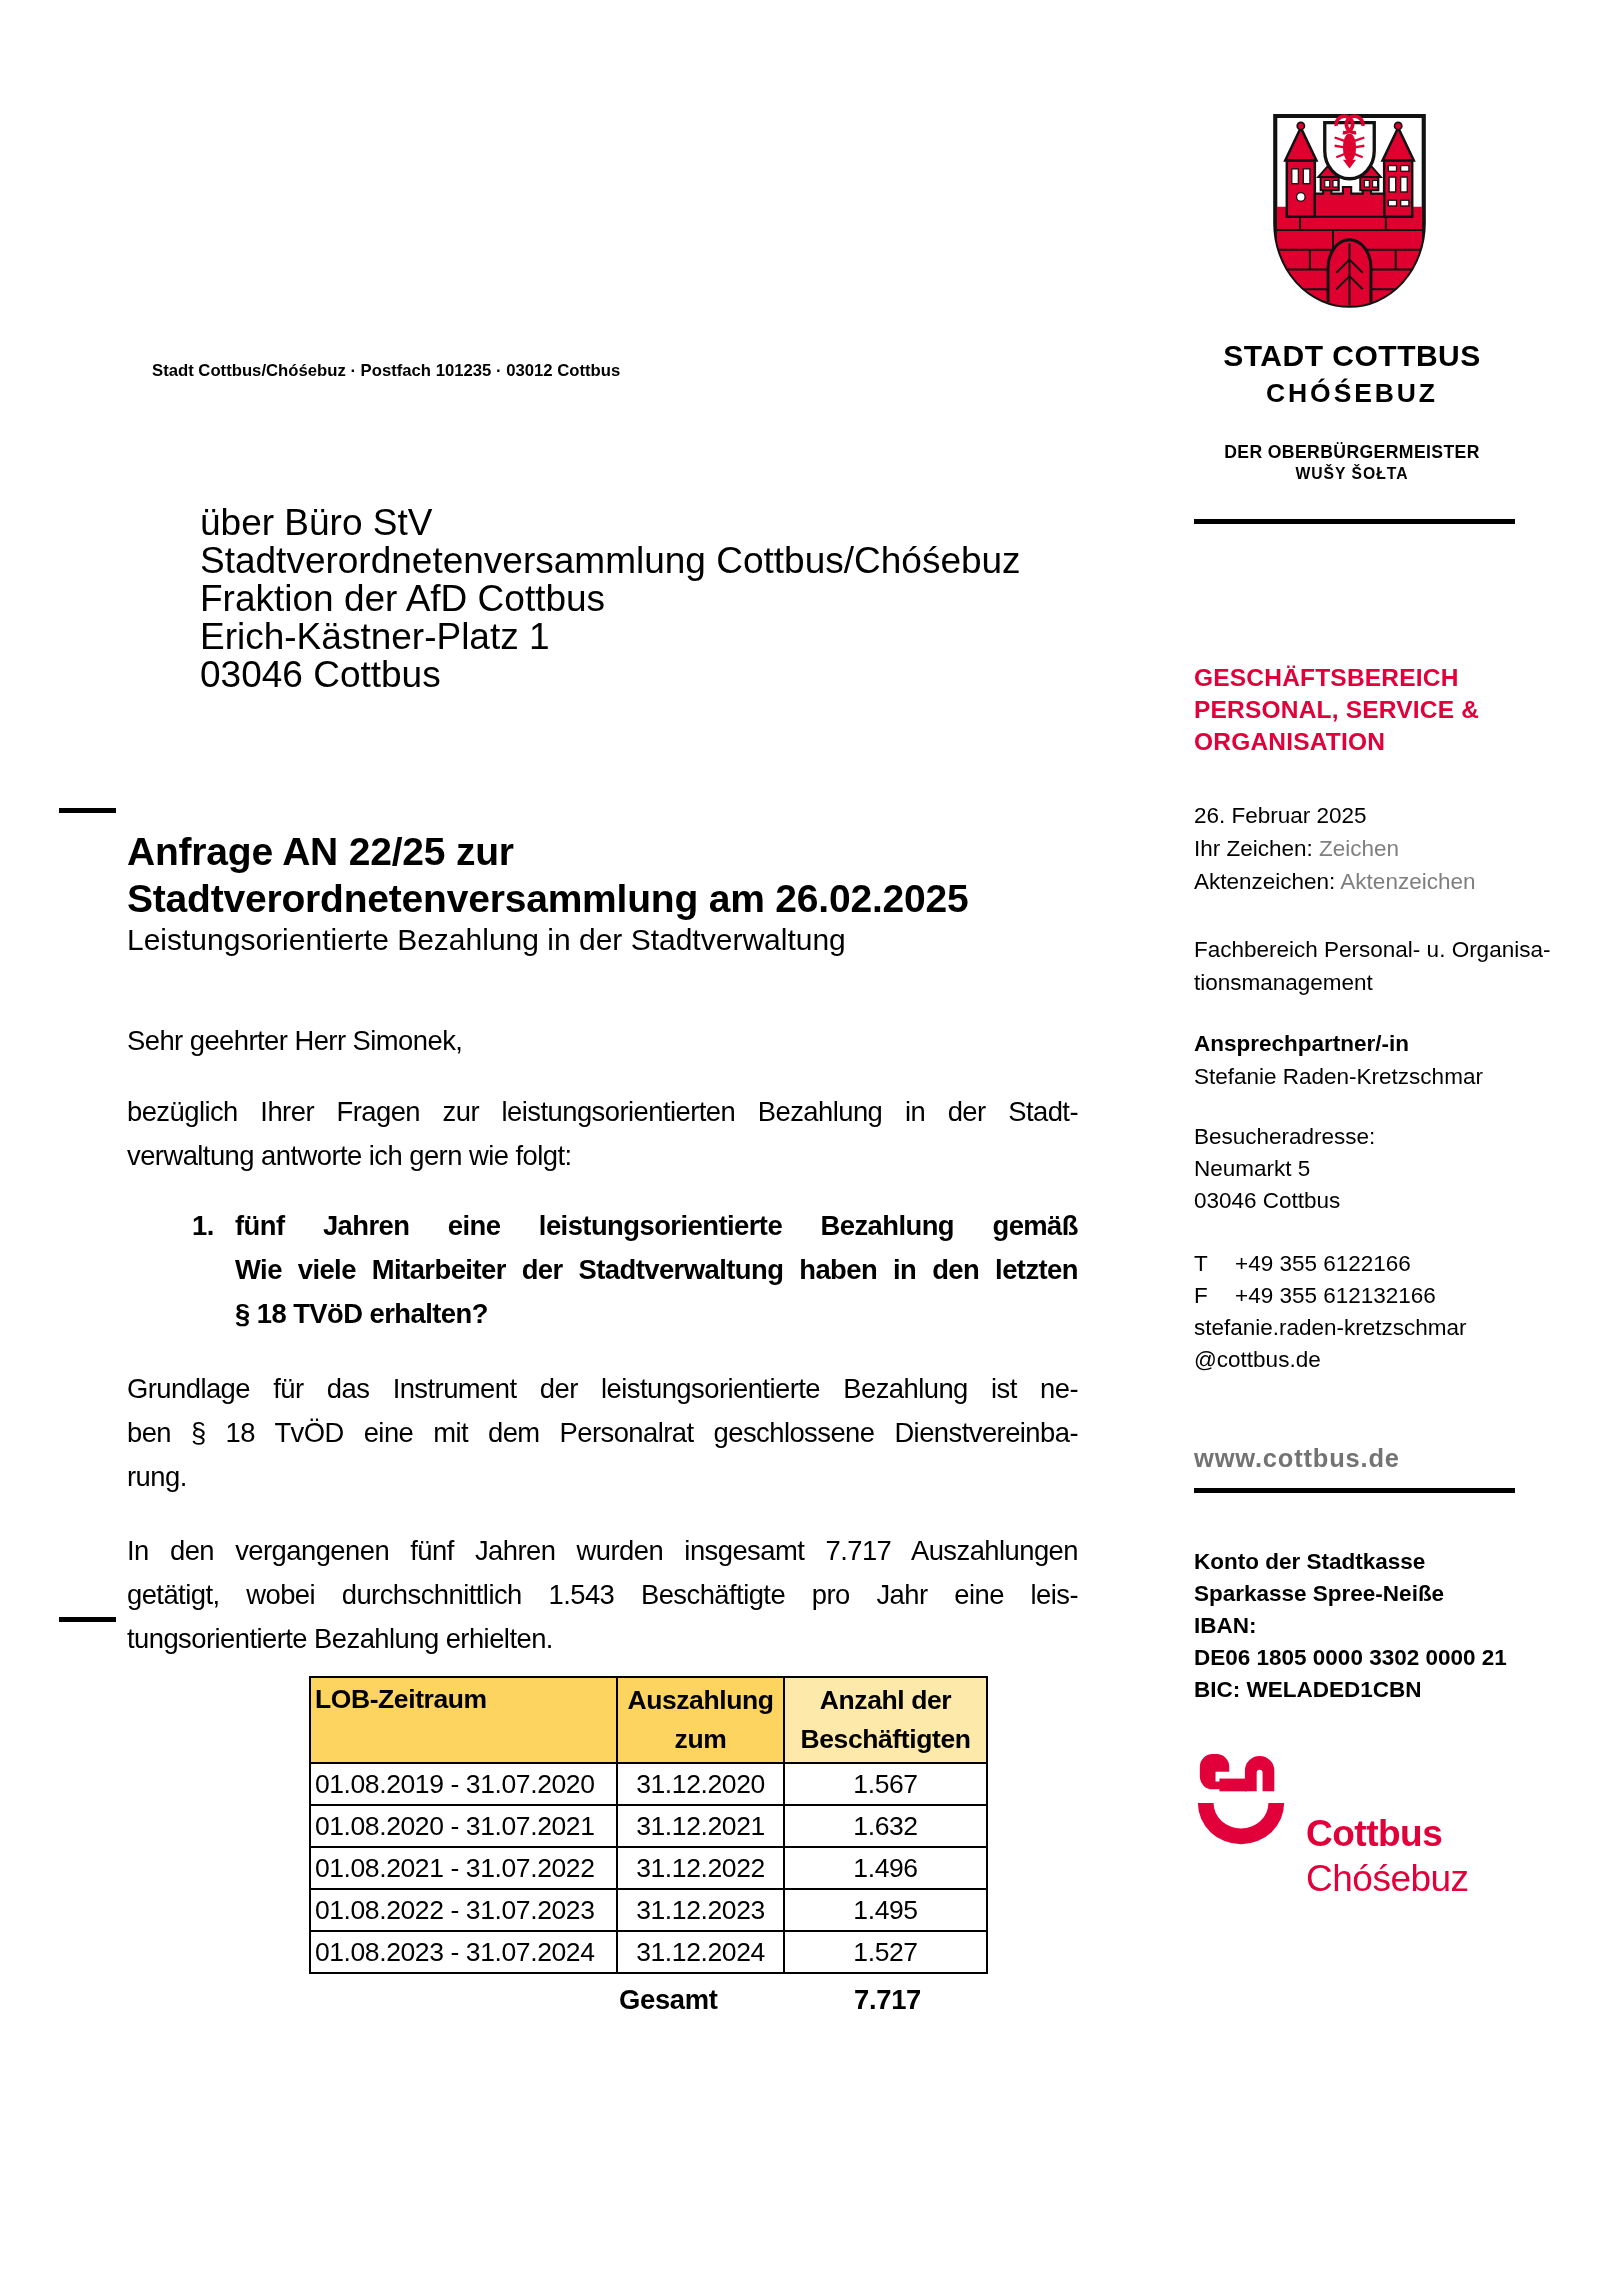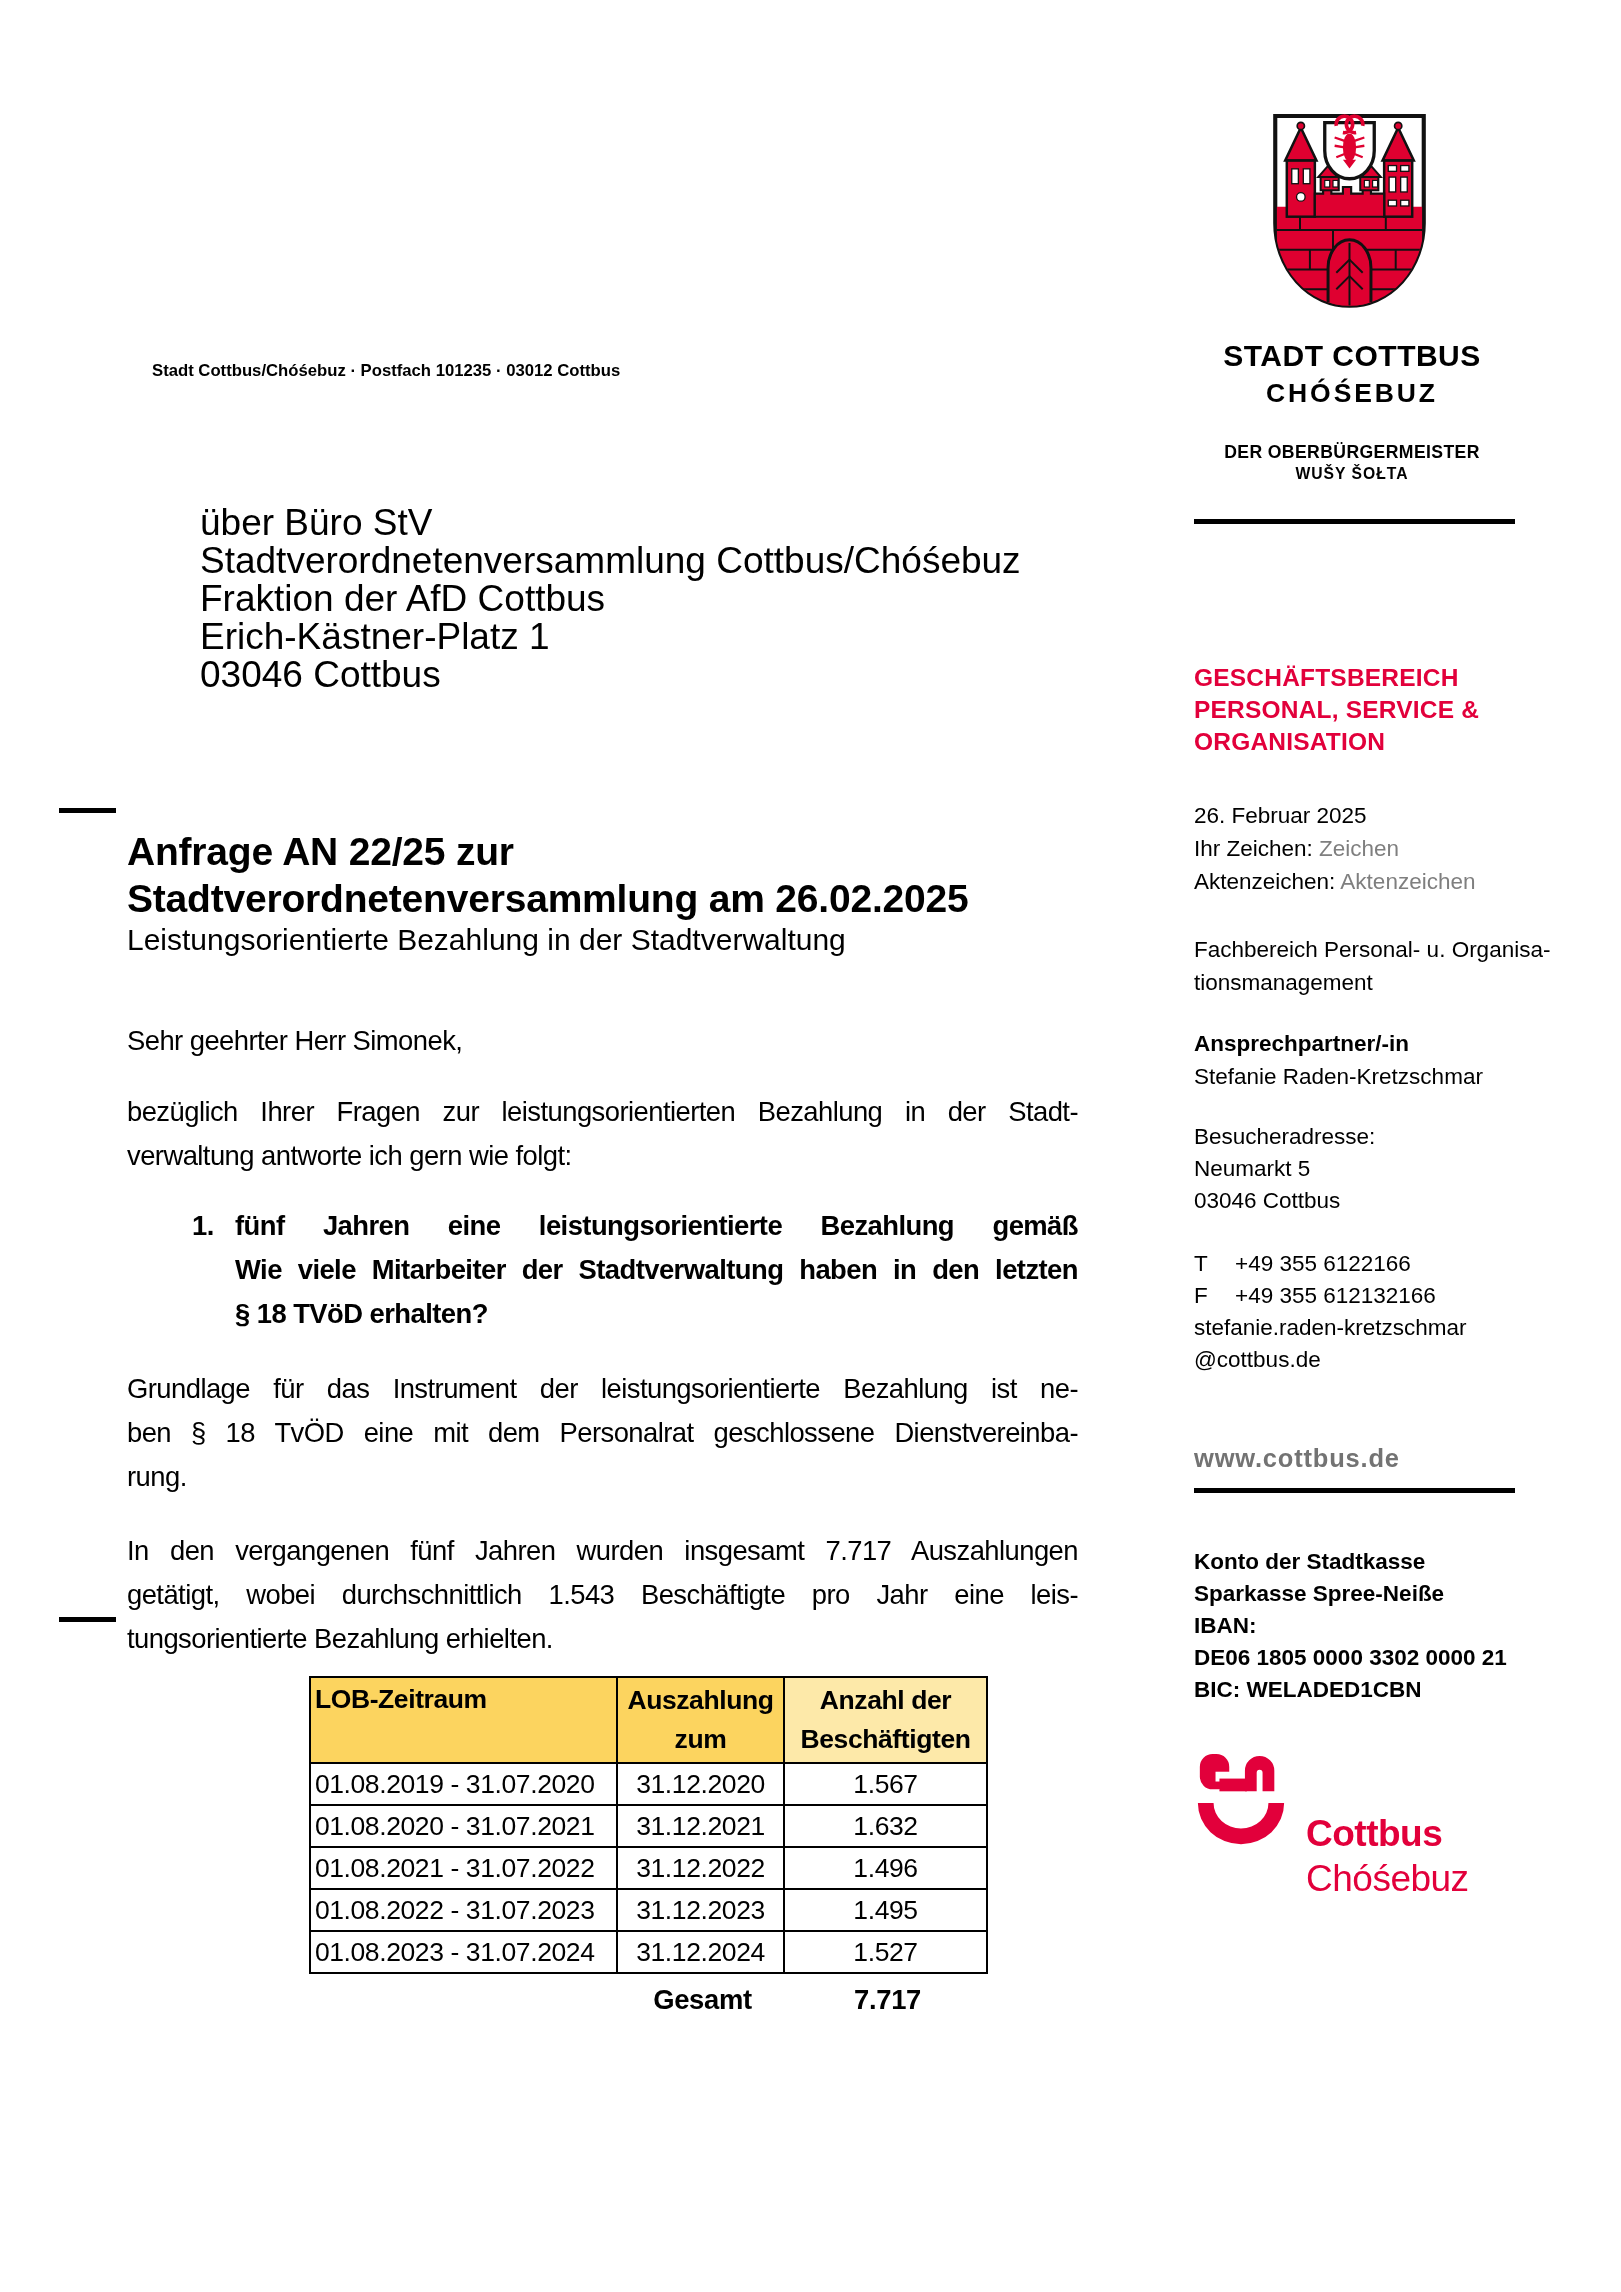--- a/index.html
+++ b/index.html
@@ -61,21 +61,21 @@
   .th-gold2 { background: #FCD45F; text-align: center; vertical-align: middle; }
   .th-light { background: #FDE9A9; text-align: center; vertical-align: middle; }
   table.lob td { height: 42px; background: #fff; padding: 0 3.9px; }
   td.cell-range { text-align: left; padding-left: 5.9px; }
   td.cell-date, td.cell-num { text-align: center; }
   .lob-footer {
     display: flex; margin-top: 9.8px;
     font-size: 27.4px; font-weight: 700; letter-spacing: -0.3px;
   }
   .lob-footer .f1 { width: 310px; }
-  .lob-footer .f2 { width: 167px; text-align: center; }
+  .lob-footer .f2 { width: 167px; text-align: left; }
   .lob-footer .f3 { width: 203px; text-align: center; }
 
   
   .crest { left: 1267px; top: 110px; width: 165px; height: 220px; }
   .city-name {
     left: 1194px; top: 339px; width: 316px; text-align: center;
     font-size: 30px; font-weight: 900; letter-spacing: 0.5px;
   }
   .city-name-sorbian {
     left: 1194px; top: 378px; width: 316px; text-align: center;

